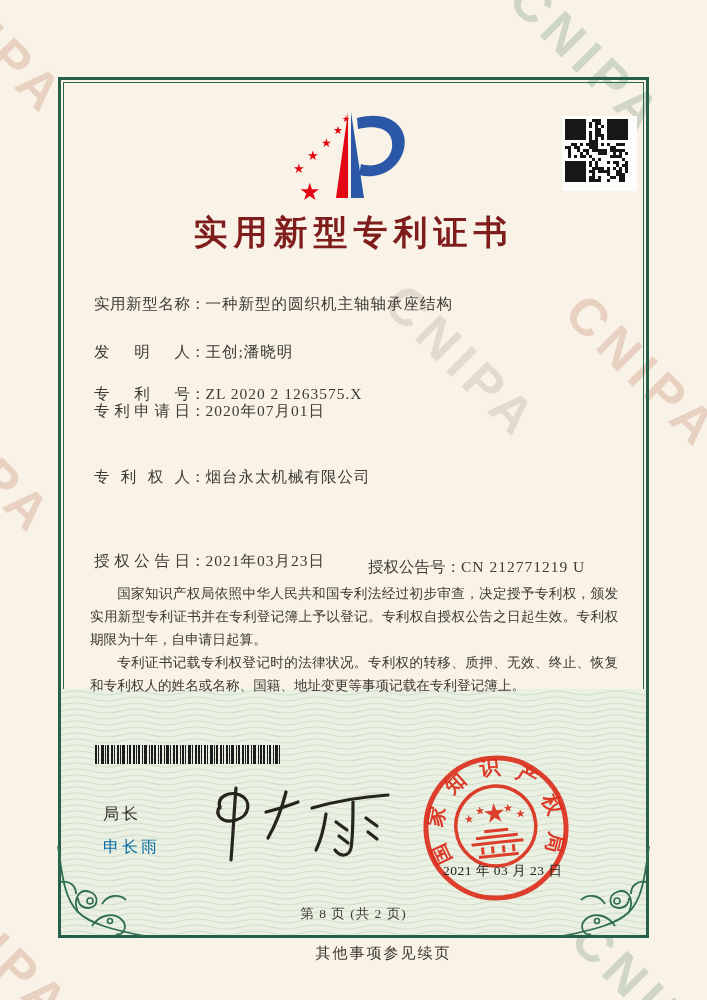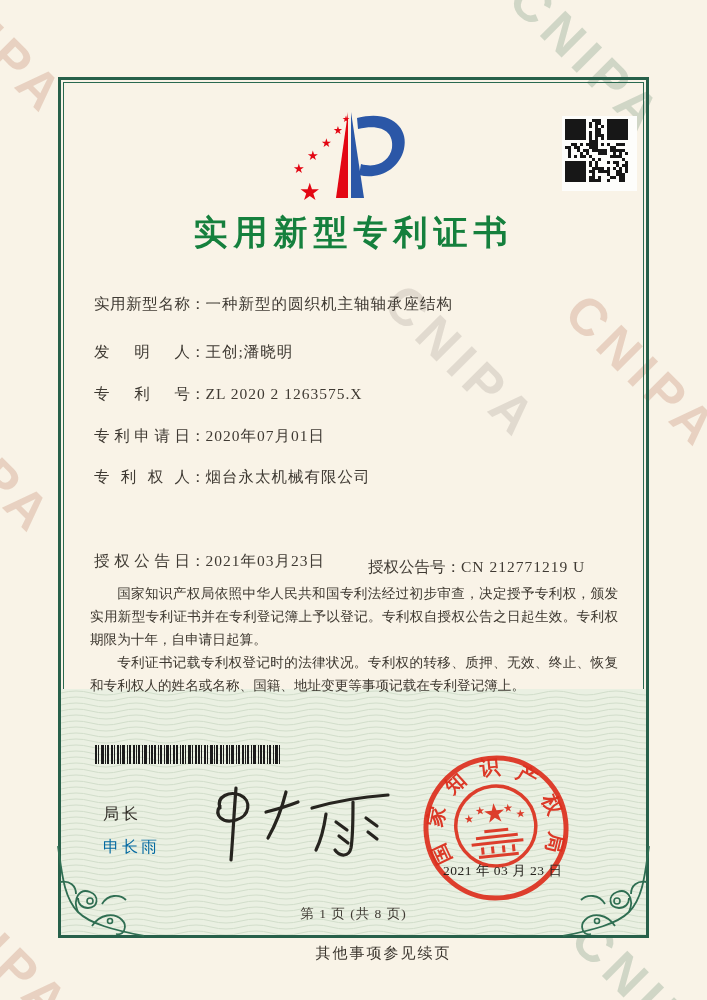--- a/index.html
+++ b/index.html
@@ -28,21 +28,21 @@
   
   .waves{position:absolute; left:61px; top:689px; z-index:1;}
   .waves path{fill:none; stroke:#d2decb; stroke-width:1;}
   
   .cert-no{position:absolute; left:94px; top:111px; font-size:15px; letter-spacing:1.5px; color:#4a443c; z-index:2;}
   .logo{position:absolute; left:287px; top:106px; z-index:2;}
   .qr{position:absolute; left:562px; top:116px; z-index:2; background:#fdfdfb; padding:3px;}
   .qr rect{fill:#171717;}
   .title{
     position:absolute; left:58px; top:210px; width:591px; text-align:center;
-    font-size:34px; font-weight:700; letter-spacing:6px; color:#15803d; z-index:2;
+    font-size:34px; font-weight:700; letter-spacing:6px; color:#7f1d1d; z-index:2;
   }
   .field{position:absolute; left:94px; font-size:15.5px; z-index:2; white-space:nowrap;}
   .flabel{display:inline-block; width:96px; text-align:justify; text-align-last:justify; vertical-align:top;}
   .fvalue{letter-spacing:1px;}
   .field-right{position:absolute; left:368px; font-size:15.5px; z-index:2; white-space:nowrap;margin-top:6px;}
   .paras{position:absolute; left:90px; top:582px; width:528px; z-index:2;
     font-size:13.6px; line-height:23px; text-align:justify; color:#3c372f;}
   .paras p{margin:0; text-indent:2em;}
   .barcode{position:absolute; left:95px; top:745px; z-index:2;}
   .barcode rect{fill:#1b1b1b;}
@@ -281,21 +281,21 @@
 
   <div class="field" style="top:294px">
     <span class="flabel">实用新型名称</span><span>：</span><span class="fvalue">一种新型的圆织机主轴轴承座结构</span>
   </div>
   <div class="field" style="top:342px">
     <span class="flabel">发 明 人</span><span>：</span><span class="fvalue">王创;潘晓明</span>
   </div>
   <div class="field" style="top:384px">
     <span class="flabel">专 利 号</span><span>：</span><span class="fvalue">ZL 2020 2 1263575.X</span>
   </div>
-  <div class="field" style="top:426px">
+  <div class="field" style="top:401px">
     <span class="flabel">专利申请日</span><span>：</span><span class="fvalue">2020年07月01日</span>
   </div>
   <div class="field" style="top:467px">
     <span class="flabel">专 利 权 人</span><span>：</span><span class="fvalue">烟台永太机械有限公司</span>
   </div>
   <div class="field" style="top:551px">
     <span class="flabel">授权公告日</span><span>：</span><span class="fvalue">2021年03月23日</span>
   </div>
   <div class="field-right" style="top:551px">
     <span>授权公告号</span><span>：</span><span class="fvalue">CN 212771219 U</span>
@@ -407,21 +407,21 @@
       <rect class="red" x="-26" y="13" width="52" height="3"></rect>
       <rect class="red" x="-17" y="18" width="3" height="7"></rect>
       <rect class="red" x="-7" y="18" width="3" height="7"></rect>
       <rect class="red" x="4" y="18" width="3" height="7"></rect>
       <rect class="red" x="14" y="18" width="3" height="7"></rect>
       <rect class="red" x="-20" y="26" width="40" height="3"></rect>
     </g>
   </svg>
   <div class="seal-date">2021 年 03 月 23 日</div>
 
-  <div class="page-no">第 1 页 (共 8 页)</div>
+  <div class="page-no">第 8 页 (共 2 页)</div>
   <div class="cont-note">其他事项参见续页</div>
 
   <svg class="ornament" style="left:44px;top:844px;" width="105" height="100" viewBox="0 0 105 100">
     <path d="M14 2 C18 30 20 54 34 68 C46 80 70 86 100 92"></path>
     <path d="M34 68 C28 54 36 44 46 48 C56 52 54 64 44 64 C38 64 34 60 34 54"></path>
     <path d="M48 82 C56 70 70 68 78 76 C84 82 80 92 72 90"></path>
     <path d="M16 38 C26 36 32 42 32 50"></path>
     <path d="M58 60 C64 50 76 50 82 56"></path>
     <circle cx="46" cy="57" r="3"></circle>
     <circle cx="66" cy="77" r="2.5"></circle>

